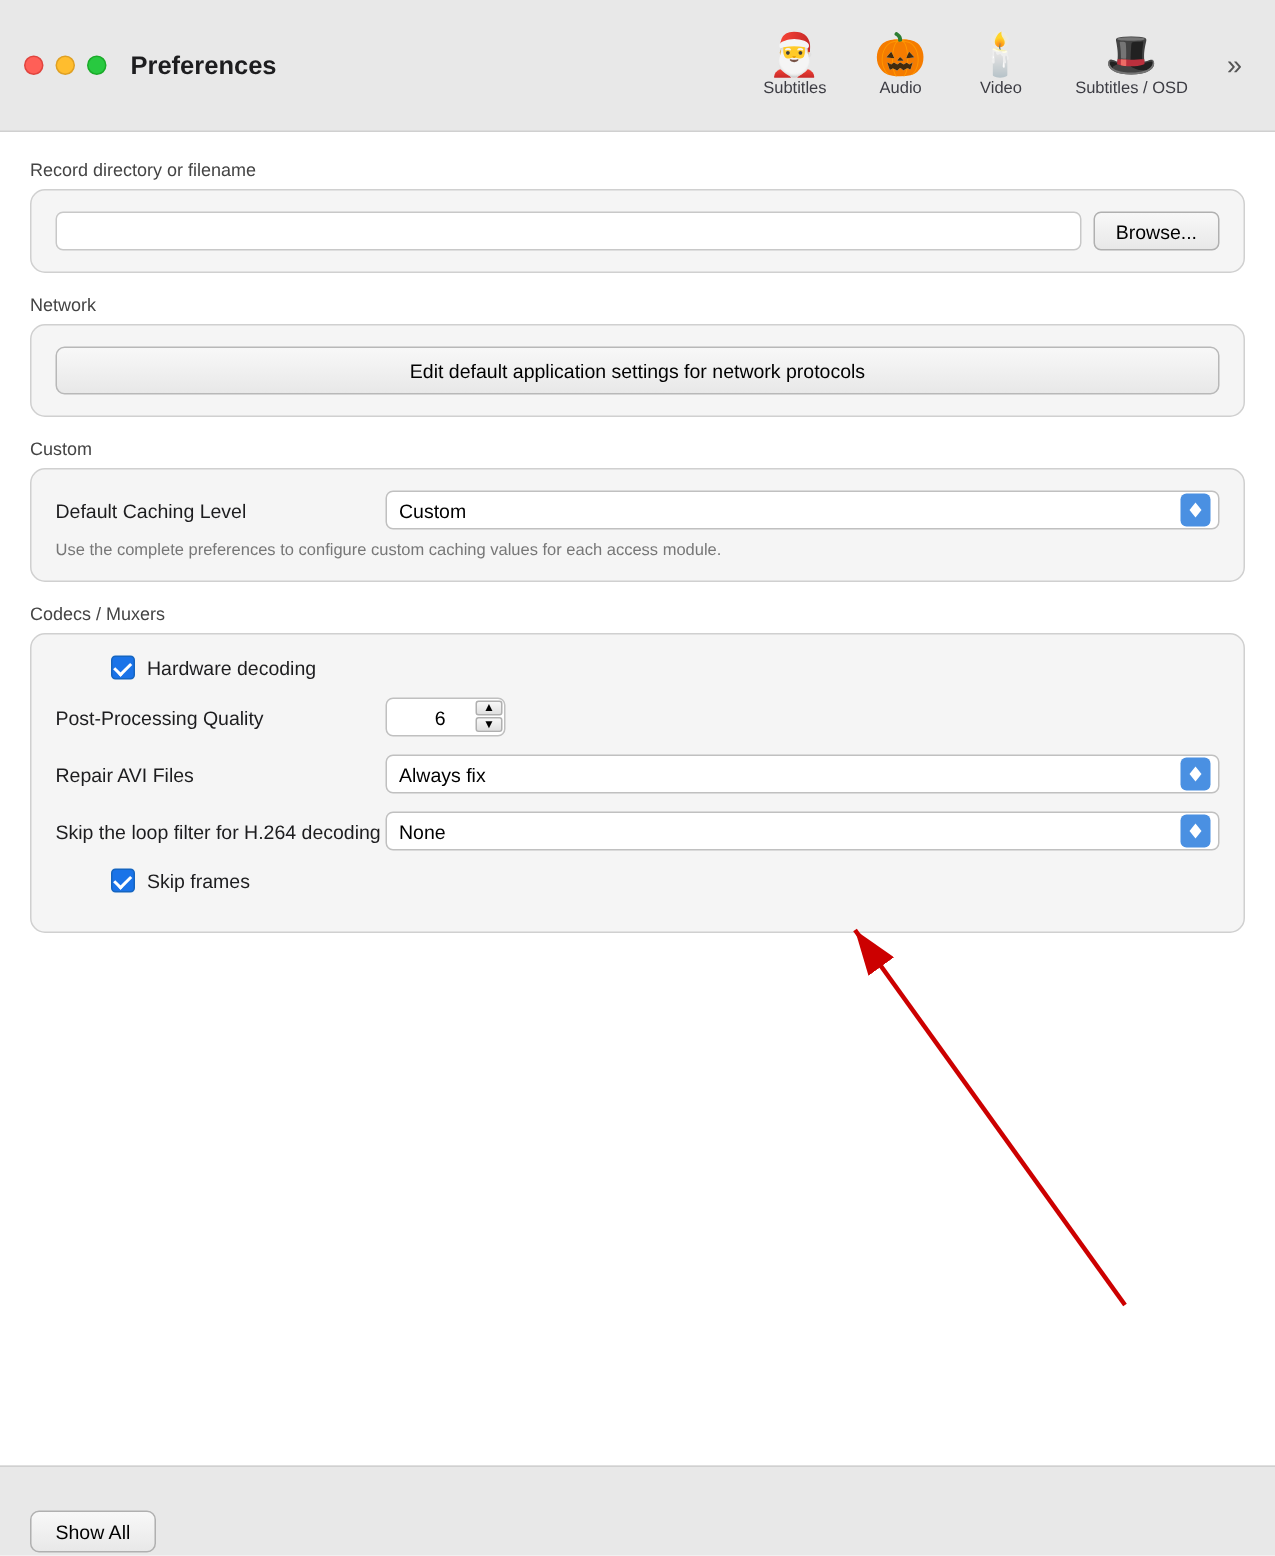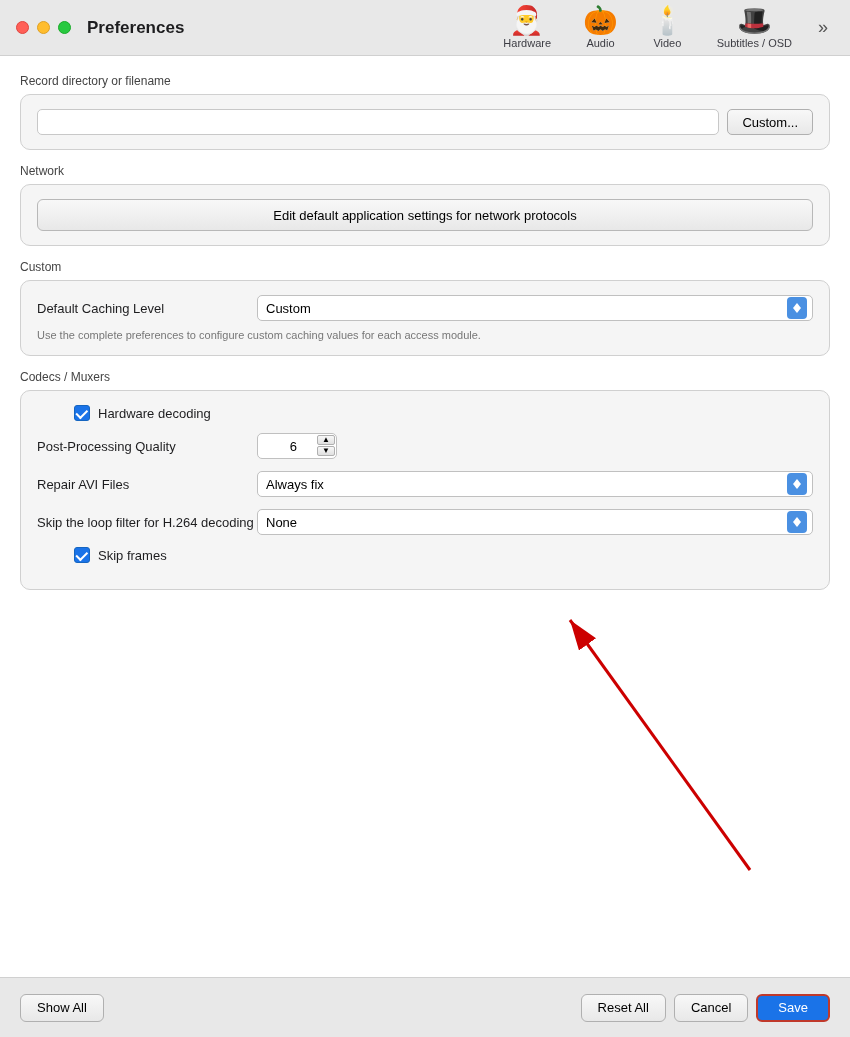--- a/index.html
+++ b/index.html
@@ -15,21 +15,21 @@
       flex-direction: column;
     }
 
     
     .title-bar {
       background: #e8e8e8;
       border-bottom: 1px solid #d0d0d0;
       display: flex;
       align-items: center;
       padding: 0 16px;
-      height: 56px;
+      height: 88px;
       flex-shrink: 0;
     }
 
     .window-controls {
       display: flex;
       gap: 8px;
       margin-right: 16px;
     }
 
     .btn-close { width: 13px; height: 13px; border-radius: 50%; background: #ff5f57; border: 1px solid #e0443e; }
@@ -290,21 +290,21 @@
       align-items: center;
       justify-content: center;
       line-height: 1;
     }
 
     
     .bottom-bar {
       background: #e8e8e8;
       border-top: 1px solid #d0d0d0;
       display: flex;
-      align-items: center;
+      align-items: flex-end;
       justify-content: space-between;
       padding: 2px 20px;
       flex-shrink: 0;
       height: 60px;
     }
 
     .bottom-left { display: flex; gap: 8px; }
     .bottom-right { display: flex; gap: 8px; }
 
     .btn-standard {
@@ -362,21 +362,21 @@
       <div class="window-controls">
         <div class="btn-close"></div>
         <div class="btn-min"></div>
         <div class="btn-max"></div>
       </div>
       <span class="title-text">Preferences</span>
 
       <div class="toolbar-tabs">
         <div class="toolbar-tab">
           <span class="tab-icon">🎅</span>
-          <span class="tab-label">Hardware</span>
+          <span class="tab-label">Subtitles</span>
         </div>
         <div class="toolbar-tab">
           <span class="tab-icon">🎃</span>
           <span class="tab-label">Audio</span>
         </div>
         <div class="toolbar-tab">
           <span class="tab-icon">🕯️</span>
           <span class="tab-label">Video</span>
         </div>
         <div class="toolbar-tab">
@@ -386,21 +386,21 @@
         <span class="more-btn">»</span>
       </div>
     </div>
 
     <div class="content">
 
       <div class="section-label">Record directory or filename</div>
       <div class="record-section">
         <div class="record-row">
           <input class="record-input" type="text" value="" style="">
-          <button class="browse-btn">Custom...</button>
+          <button class="browse-btn">Browse...</button>
         </div>
       </div>
 
       <div class="section-label">Network</div>
       <div class="network-section">
         <button class="network-btn">Edit default application settings for network protocols</button>
       </div>
 
       <div class="section-label">Custom</div>
       <div class="caching-section">
@@ -486,25 +486,20 @@
           <span>Skip frames</span>
         </div>
 
       </div>
     </div>
 
     <div class="bottom-bar">
       <div class="bottom-left">
         <button class="btn-standard">Show All</button>
       </div>
-      <div class="bottom-right">
-        <button class="btn-standard">Reset All</button>
-        <button class="btn-standard">Cancel</button>
-        <button class="btn-save">Save</button>
-      </div>
     </div>
 
   </div>
 
   <svg class="svg-arrow-overlay" xmlns="http://www.w3.org/2000/svg">
     <defs>
       <marker id="arrowhead" markerWidth="10" markerHeight="7" refX="10" refY="3.5" orient="auto">
         <polygon points="0 0, 10 3.5, 0 7" fill="#cc0000"></polygon>
       </marker>
     </defs>

